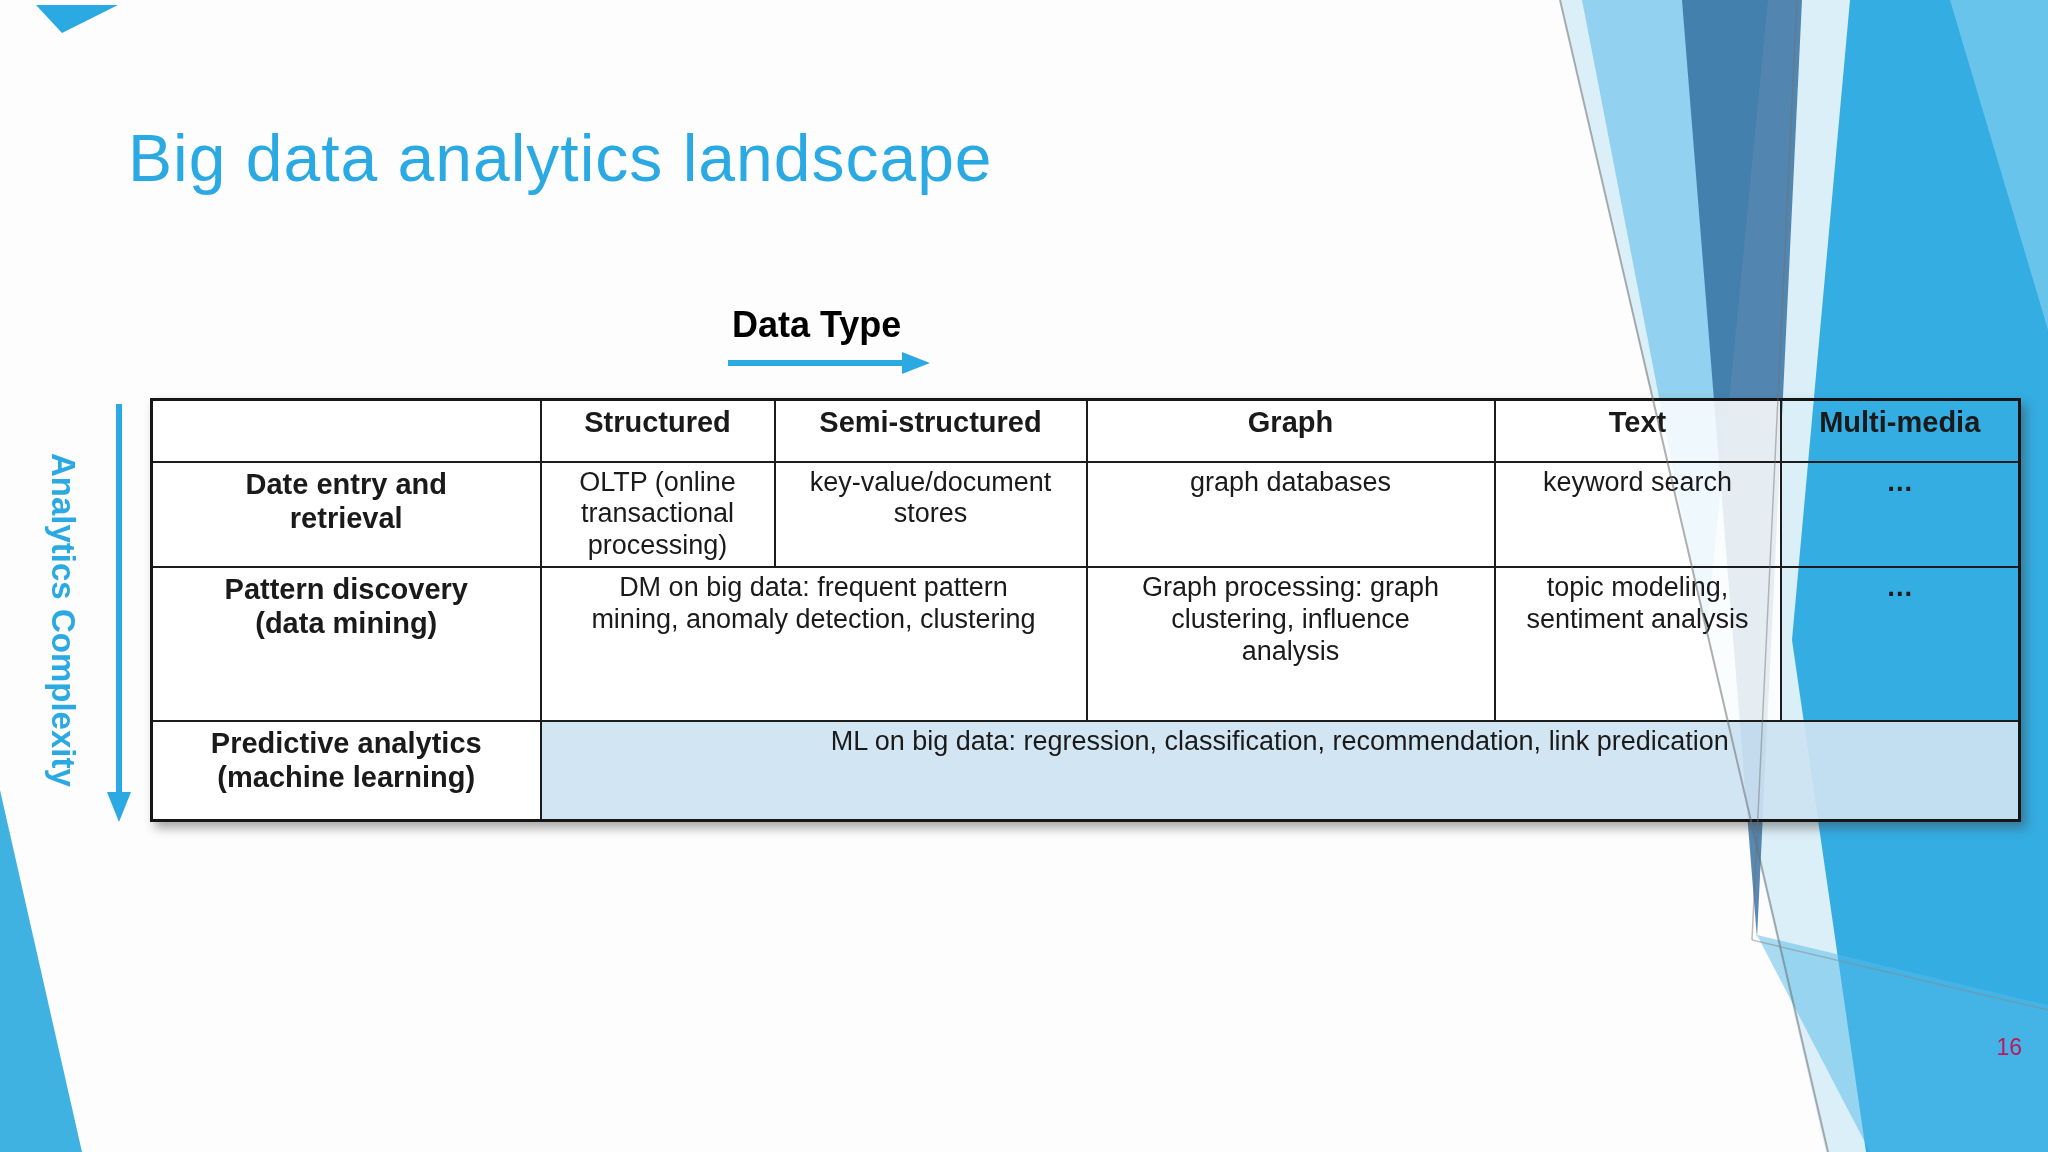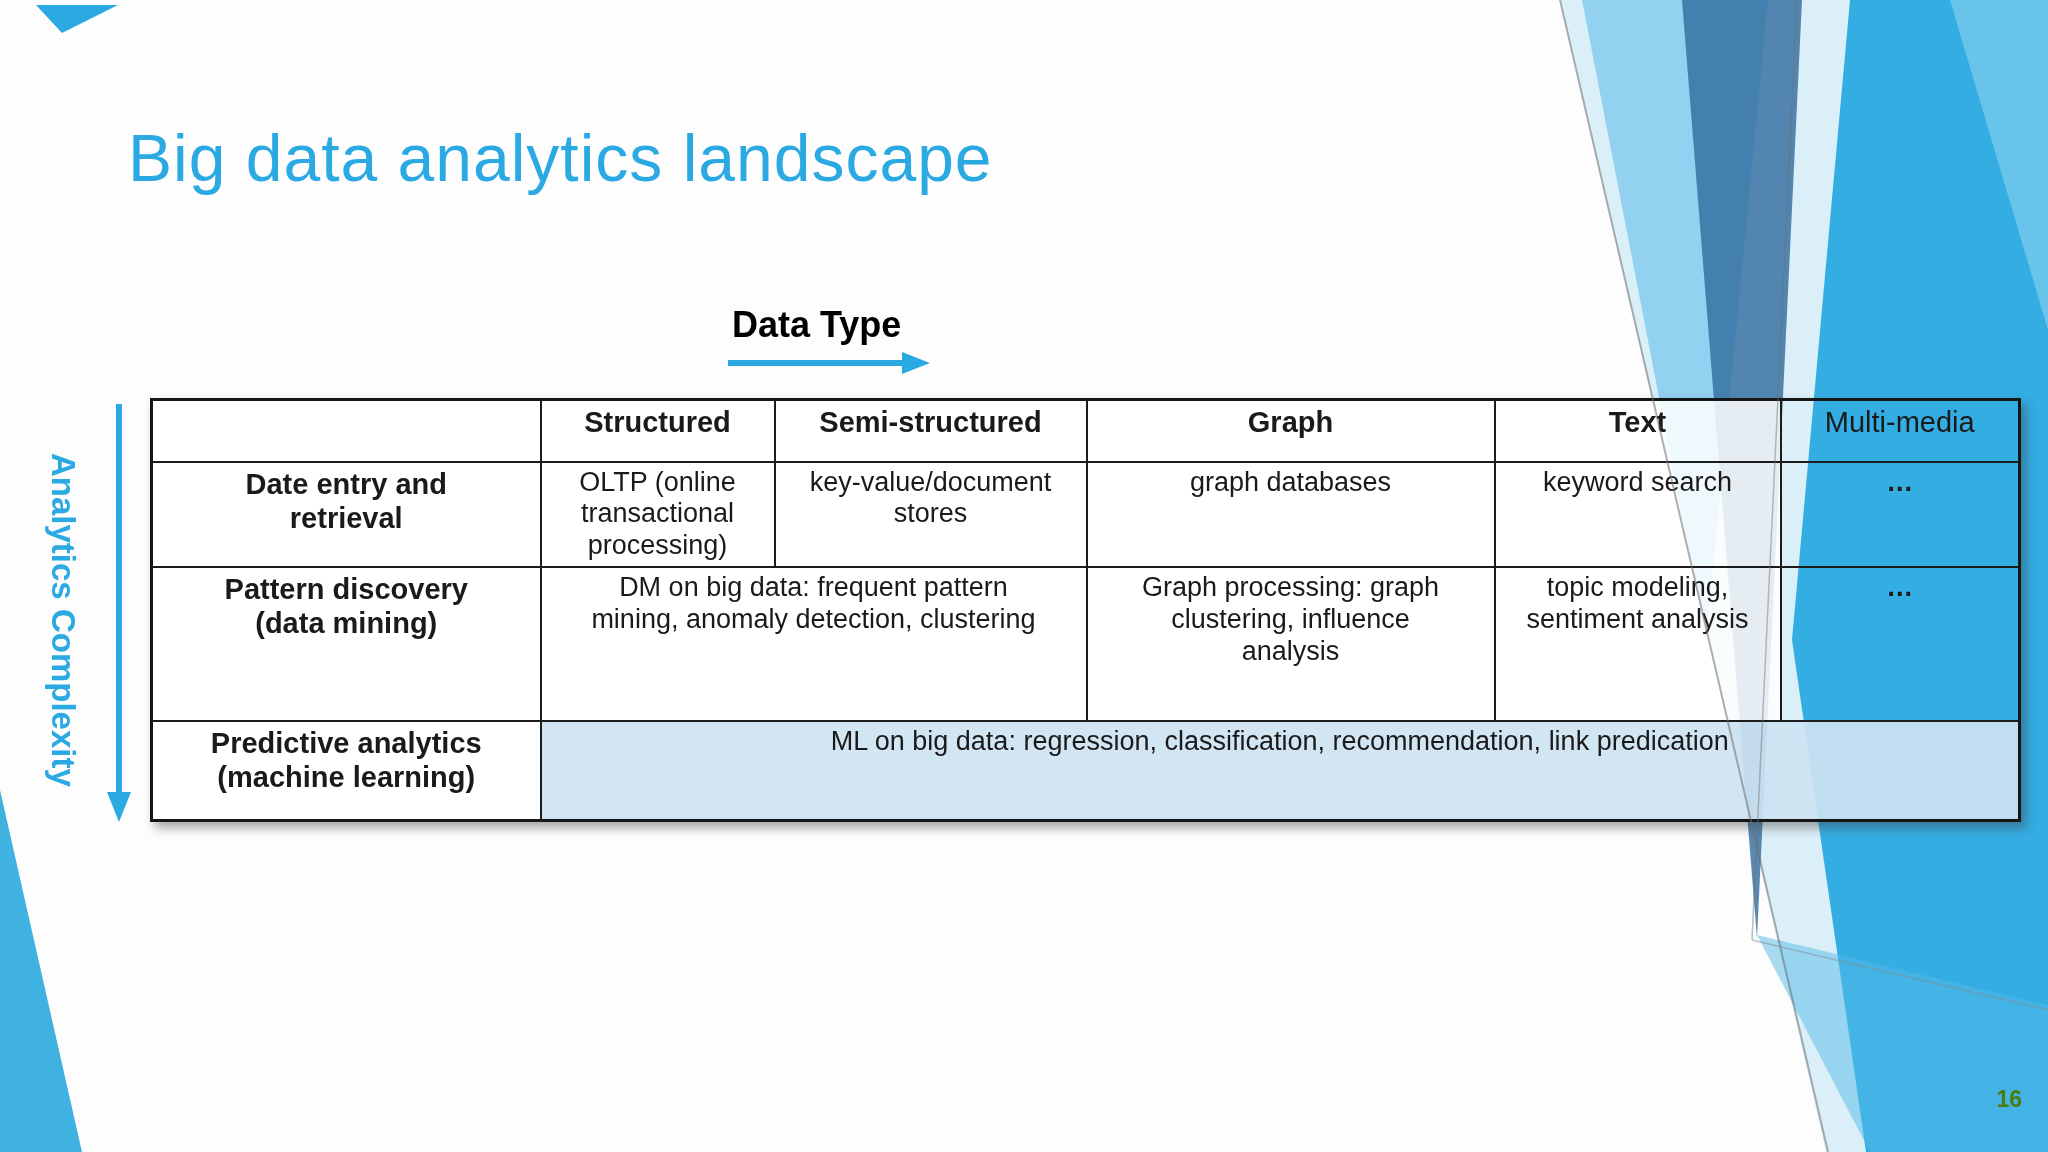--- a/index.html
+++ b/index.html
@@ -45,29 +45,29 @@
   }
   table.landscape td{
     border:2px solid #1c1c1c;
     padding:4px 12px;
     text-align:center;
     vertical-align:top;
     white-space:pre-line;
     overflow:hidden;
   }
   td.hdr{font-weight:bold;font-size:29px;vertical-align:middle;background:rgba(255,255,255,.85);}
-  td.hdr-mm{font-weight:normal;font-size:29px;vertical-align:middle;background:transparent;}
+  td.hdr-mm{font-weight:bold;font-size:29px;vertical-align:middle;background:transparent;}
   td.lbl{font-weight:bold;font-size:29px;background:rgba(255,255,255,.85);}
   td.c{background:rgba(255,255,255,.85);margin-left:12px;}
   td.dots{background:transparent;font-weight:bold;}
   td.ml{background:rgba(206,227,242,.92);padding-top:10px;}
   
   .pagenum{
-    position:absolute;right:26px;top:1086px;
-    font-size:23px;color:#4d7c0f;z-index:5;font-weight:bold;
+    position:absolute;right:26px;top:1034px;
+    font-size:23px;color:#be185d;z-index:5;
   }
 </style>
 </head>
 <body>
 
 <div id="slide">
 
   <svg id="bg-decor" width="2048" height="1152" viewBox="0 0 2048 1152">
 
     <polygon points="1560,0 2048,0 2048,1152 1826,1152" fill="#BFE3F4" opacity="0.55"></polygon>

